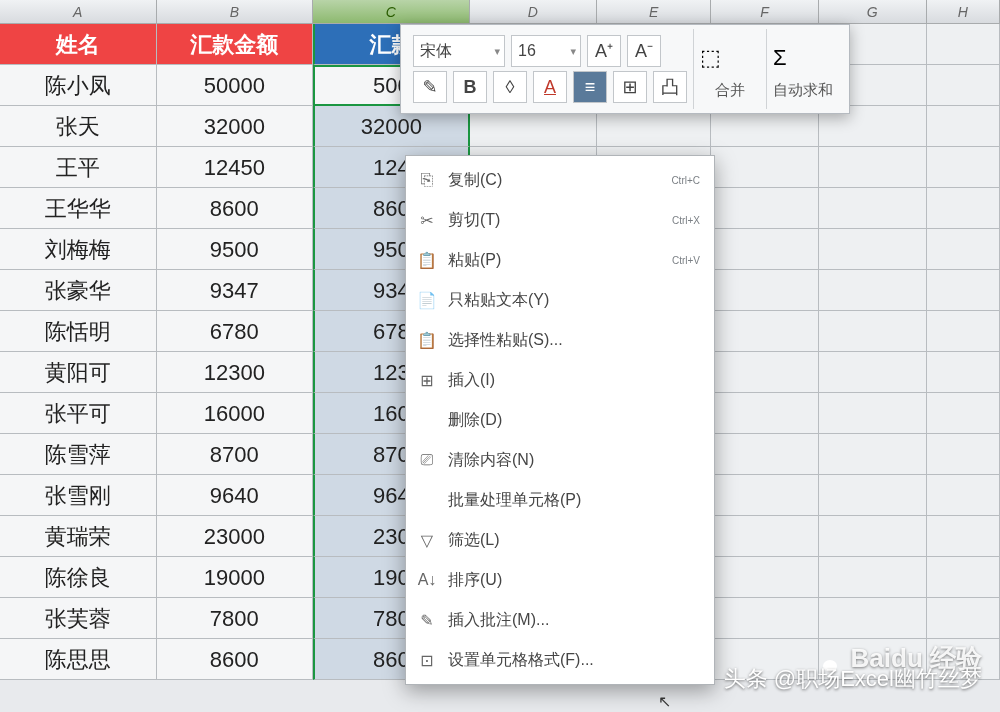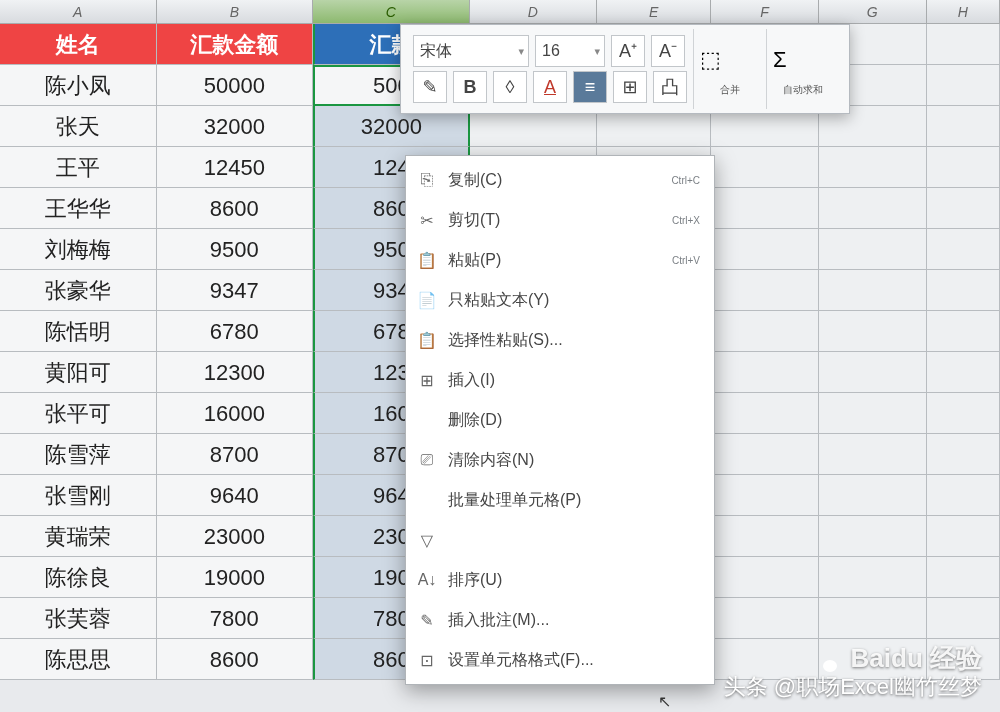--- a/index.html
+++ b/index.html
@@ -105,21 +105,21 @@
       line-height: 30px;
       font-size: 16px;
       padding: 0 6px;
       text-align: center;
       color: #444;
     }
     .tb-sel { min-width: 70px; text-align: left; position: relative; }
     .tb-sel::after { content: "▾"; position: absolute; right: 4px; font-size: 11px; color: #888; }
     .tb-icon { width: 34px; padding: 0; font-size: 18px; }
     .tb-lg { width: 60px; height: 40px; font-size: 22px; line-height: 38px; }
-    .tb-label { font-size: 10px; color: #555; text-align: left; }
+    .tb-label { font-size: 15px; color: #555; text-align: left; }
     .tb-stack { display: flex; flex-direction: column; align-items: center; gap: 2px; }
     
     .context-menu {
       position: absolute;
       top: 155px; left: 405px;
       width: 310px;
       background: #fff;
       border: 1px solid #b0b4b8;
       box-shadow: 0 6px 20px rgba(0,0,0,0.35);
       padding: 4px 0;
@@ -153,21 +153,21 @@
     .wm1 .paw::before {
       content: "";
       position: absolute;
       width: 14px; height: 12px;
       background: #fff;
       border-radius: 50%;
       bottom: 4px; left: 8px;
     }
     .wm2 {
       position: absolute;
-      right: 18px; bottom: 10px;
+      right: 18px; bottom: 18px;
       color: #fff;
       font-size: 22px;
       text-shadow: 0 1px 3px rgba(0,0,0,0.6);
     }
     .cursor-arrow {
       position: absolute;
       top: 692px; left: 658px;
       font-size: 16px;
       color: #333;
     }
@@ -351,21 +351,21 @@
         <div class="cell wH empty"></div>
       </div>
       <div id="rows-anchor"></div>
   </div>
 
 </div>
 
 <div class="mini-toolbar">
   <div class="tb-col">
     <div class="tb-row">
-      <div class="tb-sel" style="width:116px">宋体</div>
+      <div class="tb-sel" style="width:92px">宋体</div>
       <div class="tb-sel" style="width:50px">16</div>
       <div class="tb-icon">A⁺</div>
       <div class="tb-icon">A⁻</div>
     </div>
     <div class="tb-row">
       <div class="tb-icon">✎</div>
       <div class="tb-icon" style="font-weight:bold">B</div>
       <div class="tb-icon">◊</div>
       <div class="tb-icon" style="color:#c0392b;text-decoration:underline">A</div>
       <div class="tb-icon" style="background:#5a7a9a;color:#fff">≡</div>
@@ -428,20 +428,21 @@
       <span class="cm-label">清除内容(N)</span>
       <span class="cm-short"></span>
     </div>
     <div class="cm-item">
       <span class="cm-icon"></span>
       <span class="cm-label">批量处理单元格(P)</span>
       <span class="cm-short"></span>
     </div>
     <div class="cm-item">
       <span class="cm-icon">▽</span>
+      <span class="cm-label">筛选(L)</span>
       <span class="cm-short"></span>
     </div>
     <div class="cm-item">
       <span class="cm-icon">A↓</span>
       <span class="cm-label">排序(U)</span>
       <span class="cm-short"></span>
     </div>
     <div class="cm-item">
       <span class="cm-icon">✎</span>
       <span class="cm-label">插入批注(M)...</span>

